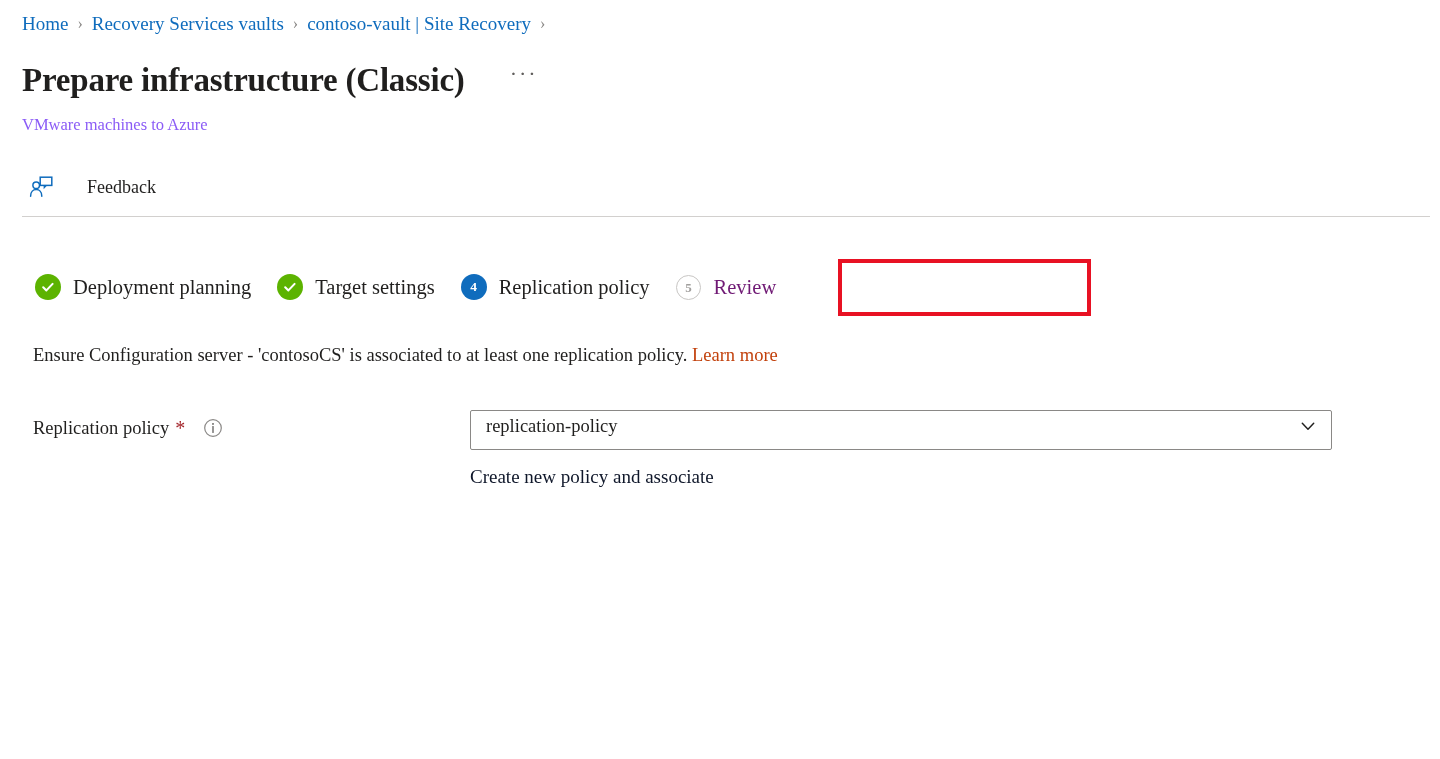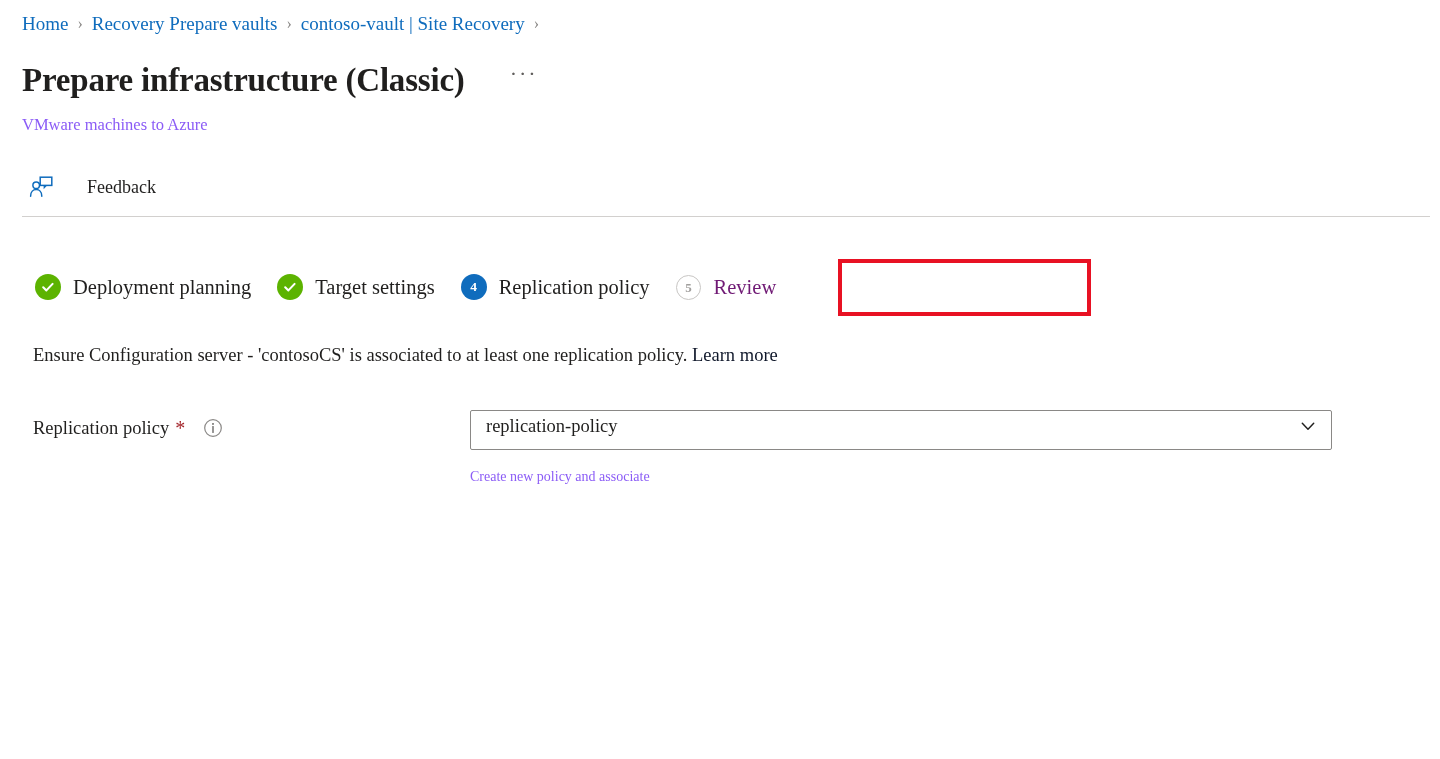--- a/index.html
+++ b/index.html
@@ -220,21 +220,21 @@
   .description {
     position: absolute;
     left: 33px;
     top: 342px;
     font-size: 18.5px;
     color: #201f1e;
     line-height: 27px;
     white-space: nowrap;
   }
   .inline-link {
-    color: #0f172a;
+    color: #c2410c;
     text-decoration: none;
     cursor: pointer;
   }
 
   
   .form-row {
     position: absolute;
     left: 33px;
     top: 410px;
     display: flex;
@@ -297,37 +297,37 @@
     height: 22px;
     display: flex;
     align-items: center;
     justify-content: center;
     color: #201f1e;
     flex: 0 0 22px;
   }
 
   .below-link {
     margin-top: 14px;
-    font-size: 14px;
-    color: #8b5cf6;
+    font-size: 19px;
+    color: #0f172a;
     text-decoration: none;
     cursor: pointer;
     line-height: 26px;
     align-self: flex-start;
   }
 </style>
 </head>
 <body>
 
 <div class="page">
 
   <nav class="breadcrumb">
     <a class="crumb-link">Home</a>
     <span class="crumb-sep">›</span>
-    <a class="crumb-link">Recovery Prepare vaults</a>
+    <a class="crumb-link">Recovery Services vaults</a>
     <span class="crumb-sep">›</span>
     <a class="crumb-link">contoso-vault | Site Recovery</a>
     <span class="crumb-sep">›</span>
   </nav>
 
   <div class="title-row">
     <h1 class="page-title">Prepare infrastructure (Classic)</h1>
     <div class="ellipsis-btn">···</div>
   </div>
 

